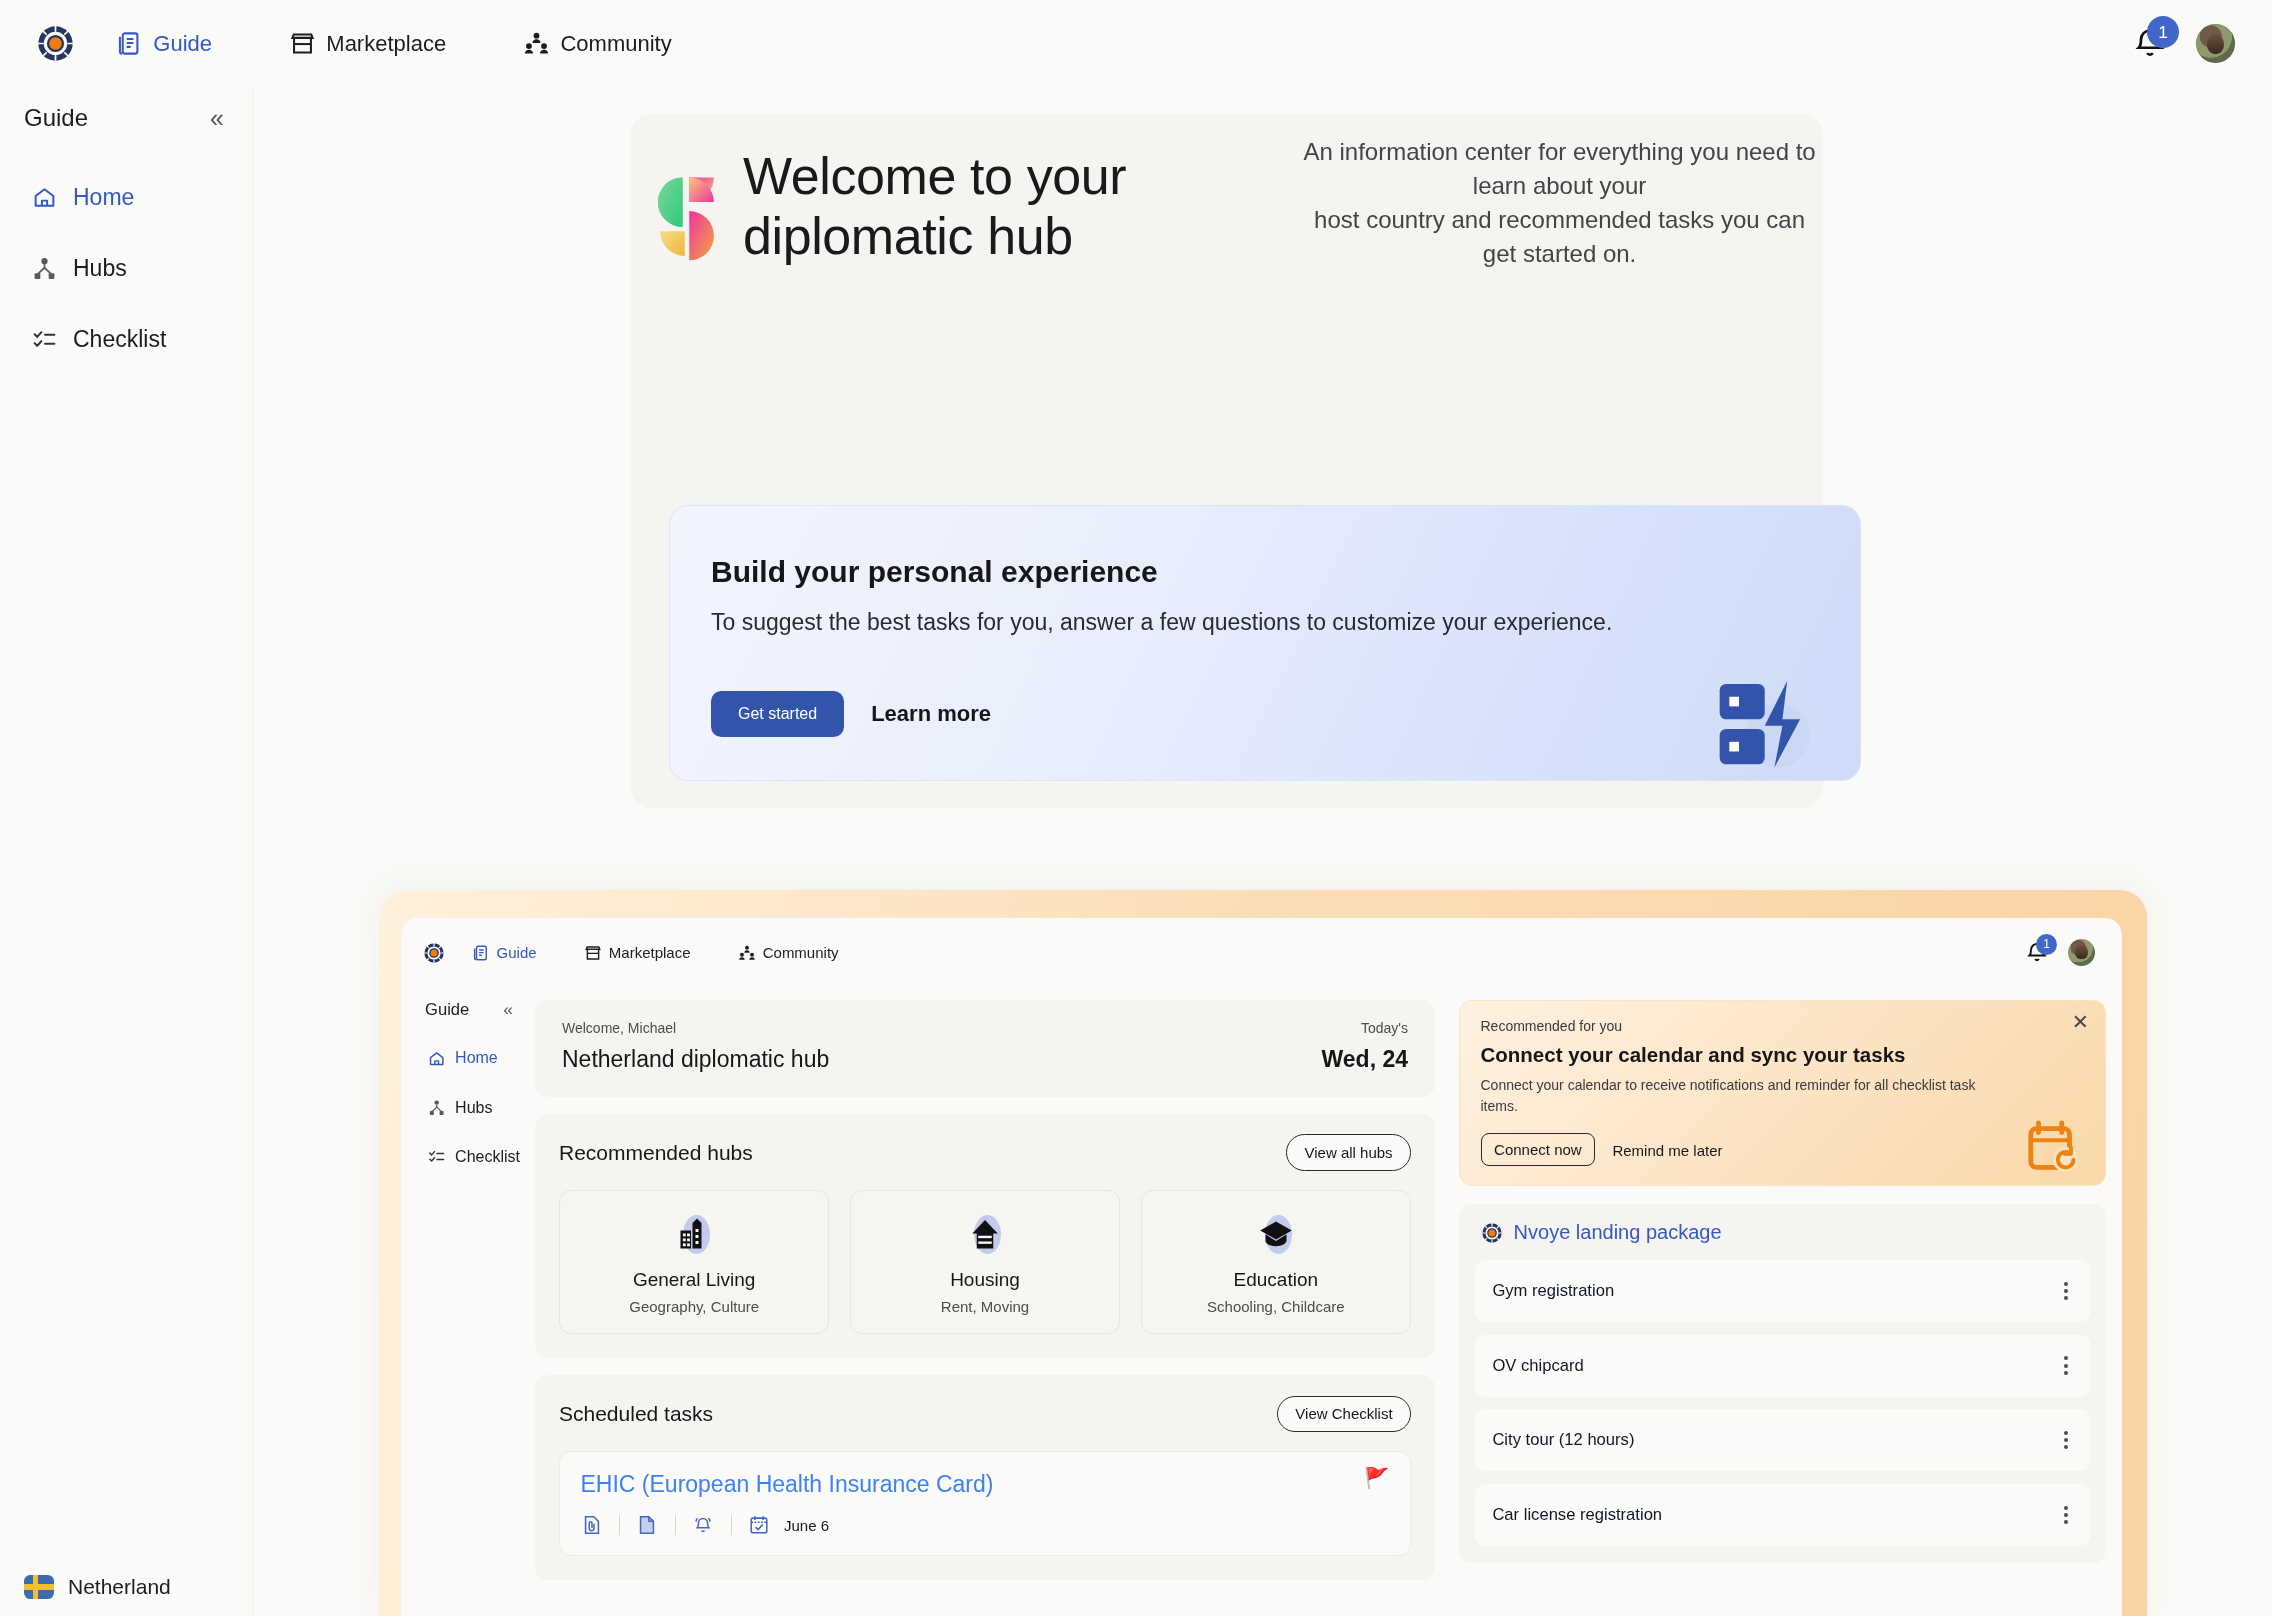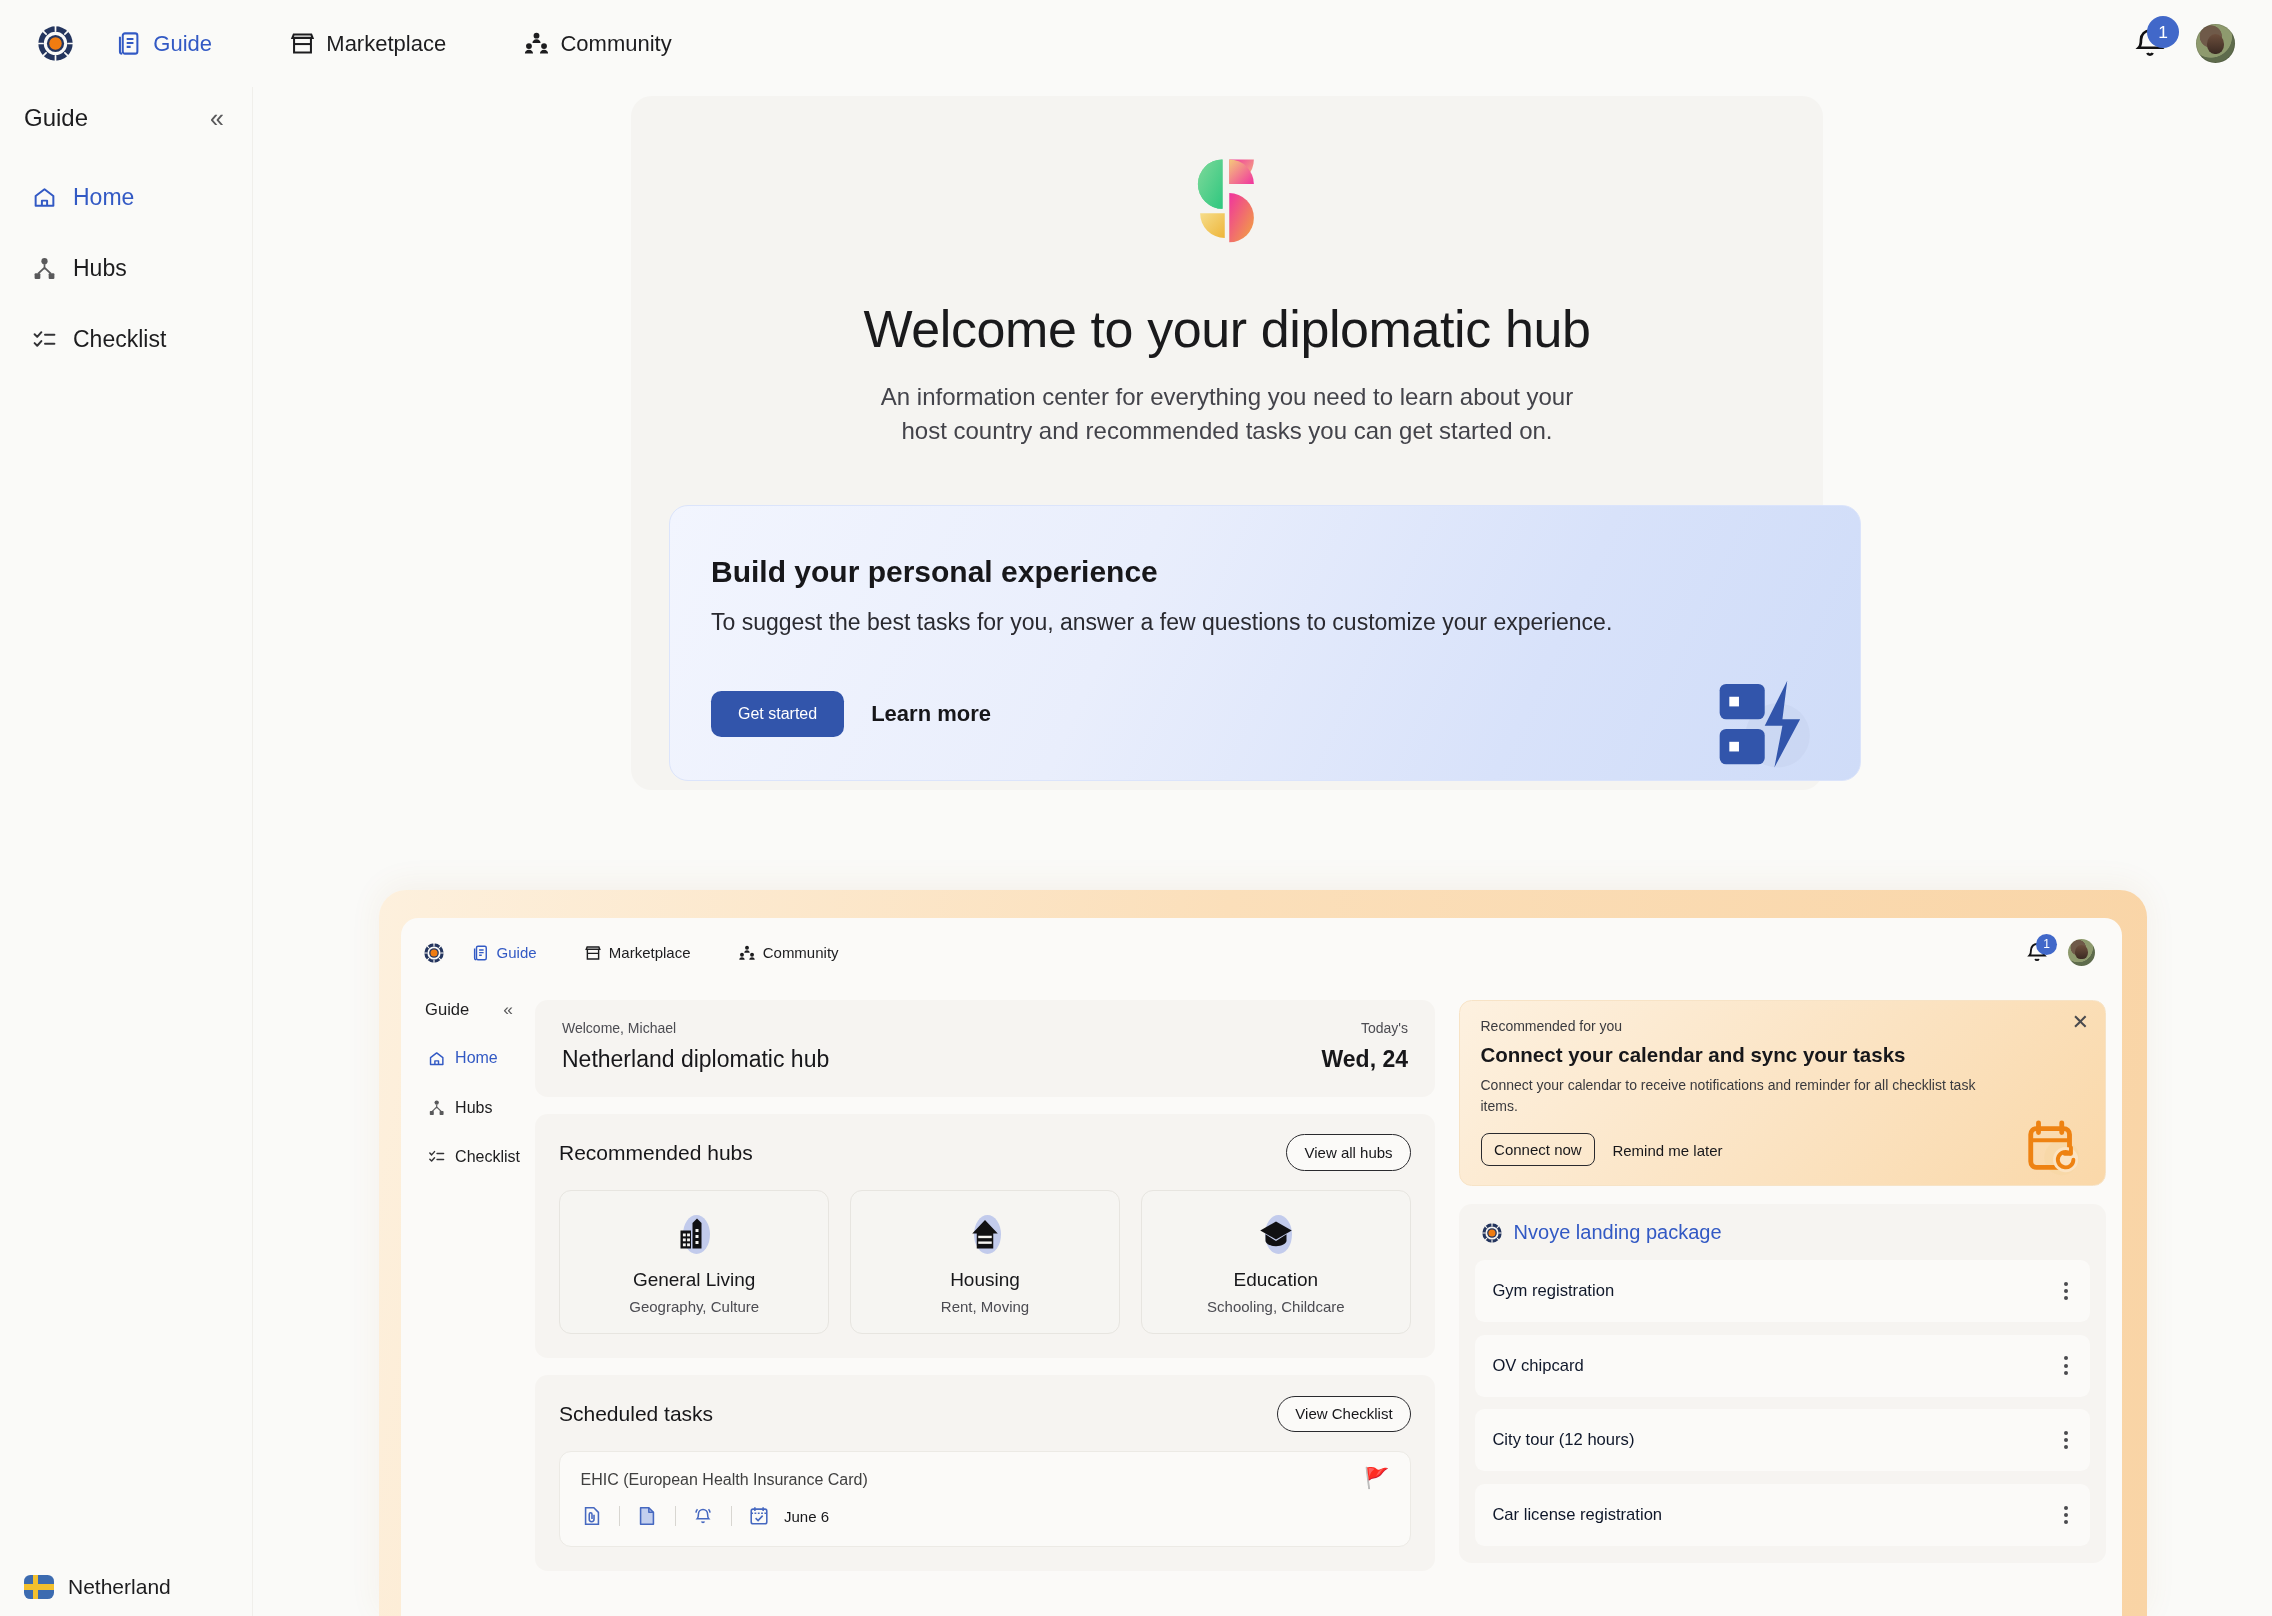--- a/index.html
+++ b/index.html
@@ -80,23 +80,23 @@
   .flag {
     width: 30px; height: 24px; border-radius: 6.3px; flex: none;
     background: #3c6bb0; position: relative; overflow: hidden;
   }
   .flag::before { content:''; position:absolute; left:8.7px; top:0; width:5.5px; height:100%; background:#f2c02e;}
   .flag::after  { content:''; position:absolute; left:0; top:9.5px; width:100%; height:5.5px; background:#f2c02e;}
   .sb-country { font-size: 21px; color: #1d1d1f; }
 
   
   .welcome-card {
-    position: absolute; left: 631px; top: 96px; width: 1192px; height: 694px;
+    position: absolute; left: 631px; top: 114px; width: 1192px; height: 694px;
     background: #f5f4f1; border-radius: 20.5px;
-    display: flex; flex-direction: column; align-items: center;
+    display: flex; 
     z-index: 5;
   }
   .hero-logo { margin-top: 59px; width: 112px; height: 112px; }
   .hero-title {
     margin-top: 32px; font-size: 52px; color: #1a1a1c; font-weight: 400;
     letter-spacing: -0.4px;
   }
   .hero-sub {
     margin-top: 20.5px; font-size: 24px; color: #43434a; text-align: center;
     line-height: 1.42; max-width: 789px;
@@ -215,21 +215,21 @@
     border-radius: 50%; background: #c2cbec;
   }
   .hub-icon { width: 36px; height: 36px; position: relative; display:block; }
   .hub-name { font-size: 19px; color: #17171a; }
   .hub-sub  { font-size: 15px; color: #4c4c52; margin-top: 7px; }
 
   .task-card {
     margin-top: 19px; background: #fbfaf8; border: 0.8px solid #eceae5;
     border-radius: 12px; padding: 19px 20.5px 19px 20.5px; position: relative;
   }
-  .task-title { font-size: 16px; color: #404040; }
+  .task-title { font-size: 23px; color: #3b82f6; }
   .task-flag { position: absolute; right: 20.5px; top: 16px; font-size: 20.5px; line-height:1; }
   .task-meta { display: flex; align-items: center; gap: 4px; margin-top: 16px; }
   .tm-icon { width: 22px; height: 22px; display:block; cursor: pointer; }
   .tm-sep { width: 0.8px; height: 20.5px; background: #d8d6d1; margin: 0 12.6px; }
   .tm-date { font-size: 15px; color: #17171a; margin-left: 9.5px; }
 
   
   .promo {
     border-radius: 12.6px; padding: 17.4px 20.5px 19px 20.5px; position: relative; overflow: hidden;
     background: linear-gradient(135deg,#fdf1e0 0%, #fbe3c2 55%, #fad8a9 100%);

